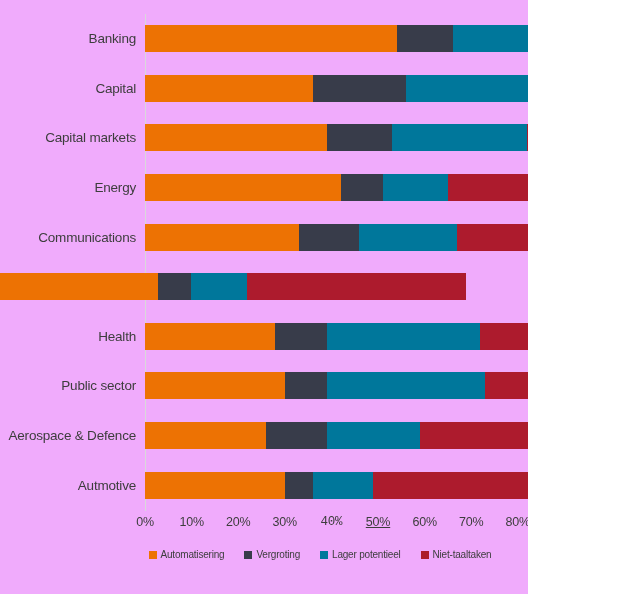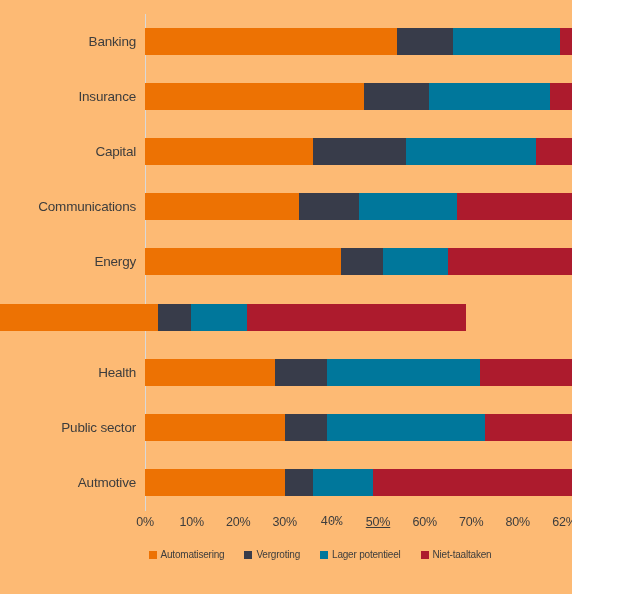--- a/index.html
+++ b/index.html
@@ -6,23 +6,23 @@
   html, body {
     margin: 0;
     padding: 0;
     width: 640px;
     height: 594px;
     background: #ffffff;
     font-family: "Liberation Sans", sans-serif;
   }
   #chart-root {
     position: relative;
-    width: 572px;
+    width: 528px;
     height: 594px;
-    background: #fdba74;
+    background: #f0abfc;
     overflow: hidden;
   }
 
   
   .plot-wrap {
     position: absolute;
     left: 0;
     top: 0;
     width: 640px;
     height: 512px;
@@ -132,64 +132,64 @@
           <div class="bar-area">
             <div class="bar">
               <div class="seg" title="Automatisering: 54%" style="width: 54%; background: rgb(237, 114, 3);"></div>
               <div class="seg" title="Vergroting: 12%" style="width: 12%; background: rgb(56, 60, 74);"></div>
               <div class="seg" title="Lager potentieel: 23%" style="width: 23%; background: rgb(0, 119, 155);"></div>
               <div class="seg" title="Niet-taaltaken: 11%" style="width: 11%; background: rgb(173, 27, 45);"></div>
             </div>
           </div>
         </div>
         <div class="row">
-          <div class="cat-label">Insurance</div>
-          <div class="bar-area">
-            <div class="bar">
-              <div class="seg" title="Automatisering: 47%" style="width: 47%; background: rgb(237, 114, 3);"></div>
-              <div class="seg" title="Vergroting: 14%" style="width: 14%; background: rgb(56, 60, 74);"></div>
-              <div class="seg" title="Lager potentieel: 26%" style="width: 26%; background: rgb(0, 119, 155);"></div>
-              <div class="seg" title="Niet-taaltaken: 13%" style="width: 13%; background: rgb(173, 27, 45);"></div>
-            </div>
-          </div>
-        </div>
-        <div class="row">
           <div class="cat-label">Capital</div>
           <div class="bar-area">
             <div class="bar">
               <div class="seg" title="Automatisering: 36%" style="width: 36%; background: rgb(237, 114, 3);"></div>
               <div class="seg" title="Vergroting: 20%" style="width: 20%; background: rgb(56, 60, 74);"></div>
               <div class="seg" title="Lager potentieel: 28%" style="width: 28%; background: rgb(0, 119, 155);"></div>
               <div class="seg" title="Niet-taaltaken: 16%" style="width: 16%; background: rgb(173, 27, 45);"></div>
             </div>
           </div>
         </div>
         <div class="row">
+          <div class="cat-label">Capital markets</div>
+          <div class="bar-area">
+            <div class="bar">
+              <div class="seg" title="Automatisering: 39%" style="width: 39%; background: rgb(237, 114, 3);"></div>
+              <div class="seg" title="Vergroting: 14%" style="width: 14%; background: rgb(56, 60, 74);"></div>
+              <div class="seg" title="Lager potentieel: 29%" style="width: 29%; background: rgb(0, 119, 155);"></div>
+              <div class="seg" title="Niet-taaltaken: 18%" style="width: 18%; background: rgb(173, 27, 45);"></div>
+            </div>
+          </div>
+        </div>
+        <div class="row">
+          <div class="cat-label">Energy</div>
+          <div class="bar-area">
+            <div class="bar">
+              <div class="seg" title="Automatisering: 42%" style="width: 42%; background: rgb(237, 114, 3);"></div>
+              <div class="seg" title="Vergroting: 9%" style="width: 9%; background: rgb(56, 60, 74);"></div>
+              <div class="seg" title="Lager potentieel: 14%" style="width: 14%; background: rgb(0, 119, 155);"></div>
+              <div class="seg" title="Niet-taaltaken: 35%" style="width: 35%; background: rgb(173, 27, 45);"></div>
+            </div>
+          </div>
+        </div>
+        <div class="row">
           <div class="cat-label">Communications</div>
           <div class="bar-area">
             <div class="bar">
               <div class="seg" title="Automatisering: 33%" style="width: 33%; background: rgb(237, 114, 3);"></div>
               <div class="seg" title="Vergroting: 13%" style="width: 13%; background: rgb(56, 60, 74);"></div>
               <div class="seg" title="Lager potentieel: 21%" style="width: 21%; background: rgb(0, 119, 155);"></div>
               <div class="seg" title="Niet-taaltaken: 33%" style="width: 33%; background: rgb(173, 27, 45);"></div>
             </div>
           </div>
         </div>
         <div class="row">
-          <div class="cat-label">Energy</div>
-          <div class="bar-area">
-            <div class="bar">
-              <div class="seg" title="Automatisering: 42%" style="width: 42%; background: rgb(237, 114, 3);"></div>
-              <div class="seg" title="Vergroting: 9%" style="width: 9%; background: rgb(56, 60, 74);"></div>
-              <div class="seg" title="Lager potentieel: 14%" style="width: 14%; background: rgb(0, 119, 155);"></div>
-              <div class="seg" title="Niet-taaltaken: 35%" style="width: 35%; background: rgb(173, 27, 45);"></div>
-            </div>
-          </div>
-        </div>
-        <div class="row">
           <div class="bar-area">
             <div class="bar">
               <div class="seg" title="Automatisering: 34%" style="width: 34%; background: rgb(237, 114, 3);"></div>
               <div class="seg" title="Vergroting: 7%" style="width: 7%; background: rgb(56, 60, 74);"></div>
               <div class="seg" title="Lager potentieel: 12%" style="width: 12%; background: rgb(0, 119, 155);"></div>
               <div class="seg" title="Niet-taaltaken: 47%" style="width: 47%; background: rgb(173, 27, 45);"></div>
             </div>
           </div>
         </div>
         <div class="row">
@@ -204,20 +204,31 @@
           </div>
         </div>
         <div class="row">
           <div class="cat-label">Public sector</div>
           <div class="bar-area">
             <div class="bar">
               <div class="seg" title="Automatisering: 30%" style="width: 30%; background: rgb(237, 114, 3);"></div>
               <div class="seg" title="Vergroting: 9%" style="width: 9%; background: rgb(56, 60, 74);"></div>
               <div class="seg" title="Lager potentieel: 34%" style="width: 34%; background: rgb(0, 119, 155);"></div>
               <div class="seg" title="Niet-taaltaken: 27%" style="width: 27%; background: rgb(173, 27, 45);"></div>
+            </div>
+          </div>
+        </div>
+        <div class="row">
+          <div class="cat-label">Aerospace &amp; Defence</div>
+          <div class="bar-area">
+            <div class="bar">
+              <div class="seg" title="Automatisering: 26%" style="width: 26%; background: rgb(237, 114, 3);"></div>
+              <div class="seg" title="Vergroting: 13%" style="width: 13%; background: rgb(56, 60, 74);"></div>
+              <div class="seg" title="Lager potentieel: 20%" style="width: 20%; background: rgb(0, 119, 155);"></div>
+              <div class="seg" title="Niet-taaltaken: 41%" style="width: 41%; background: rgb(173, 27, 45);"></div>
             </div>
           </div>
         </div>
         <div class="row">
           <div class="cat-label">Autmotive</div>
           <div class="bar-area">
             <div class="bar">
               <div class="seg" title="Automatisering: 30%" style="width: 30%; background: rgb(237, 114, 3);"></div>
               <div class="seg" title="Vergroting: 6%" style="width: 6%; background: rgb(56, 60, 74);"></div>
               <div class="seg" title="Lager potentieel: 13%" style="width: 13%; background: rgb(0, 119, 155);"></div>

